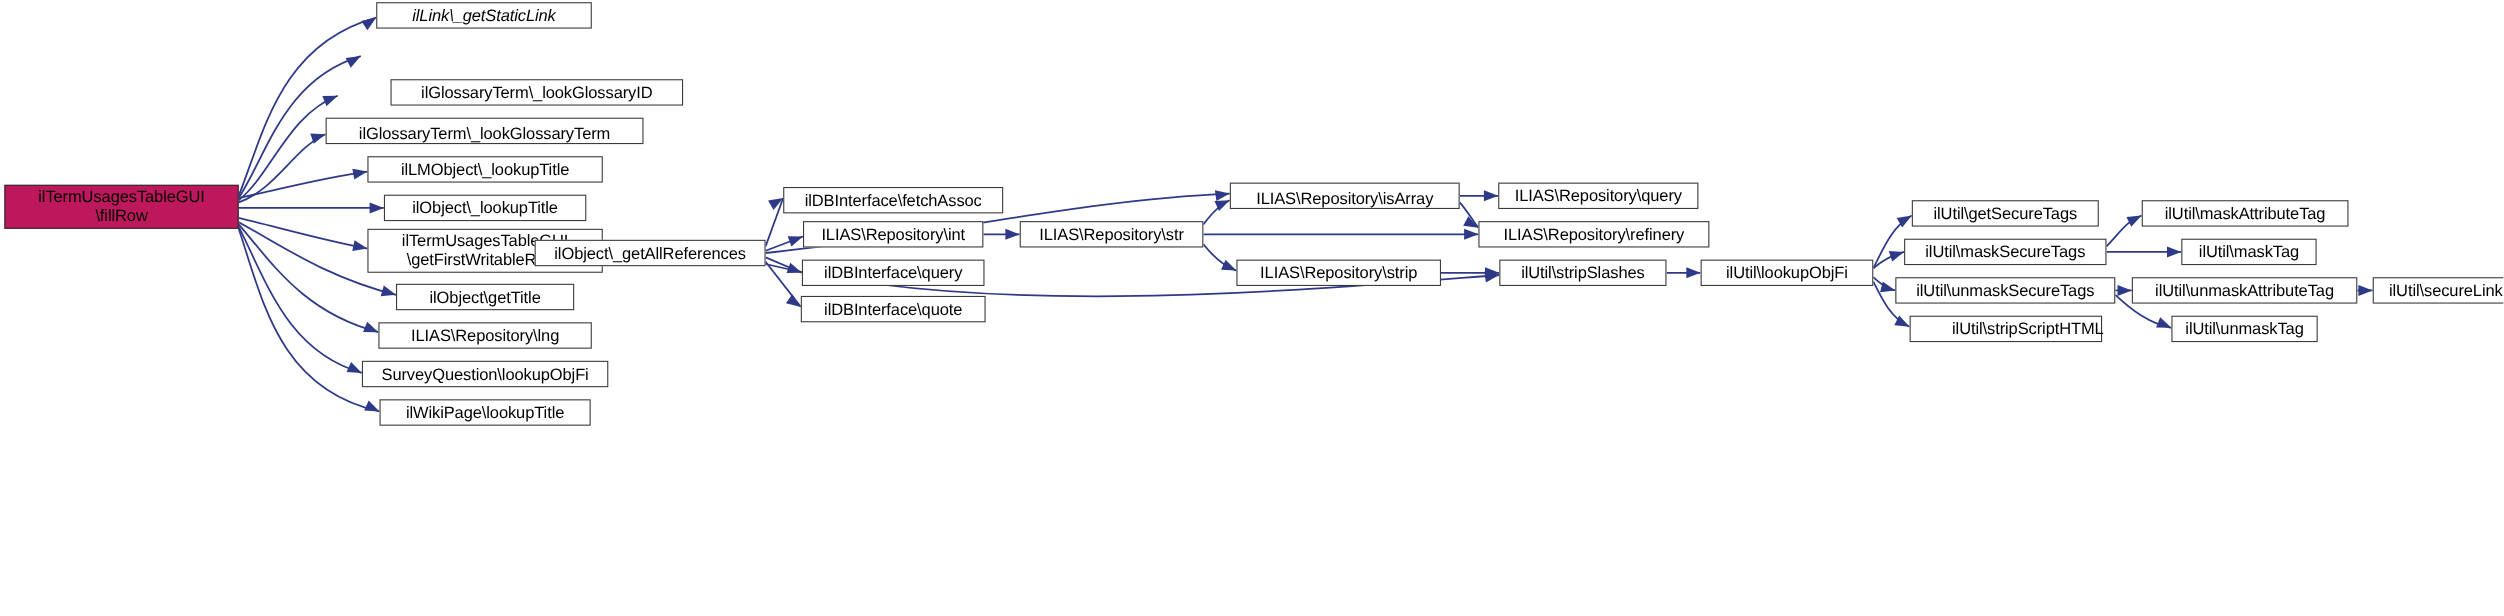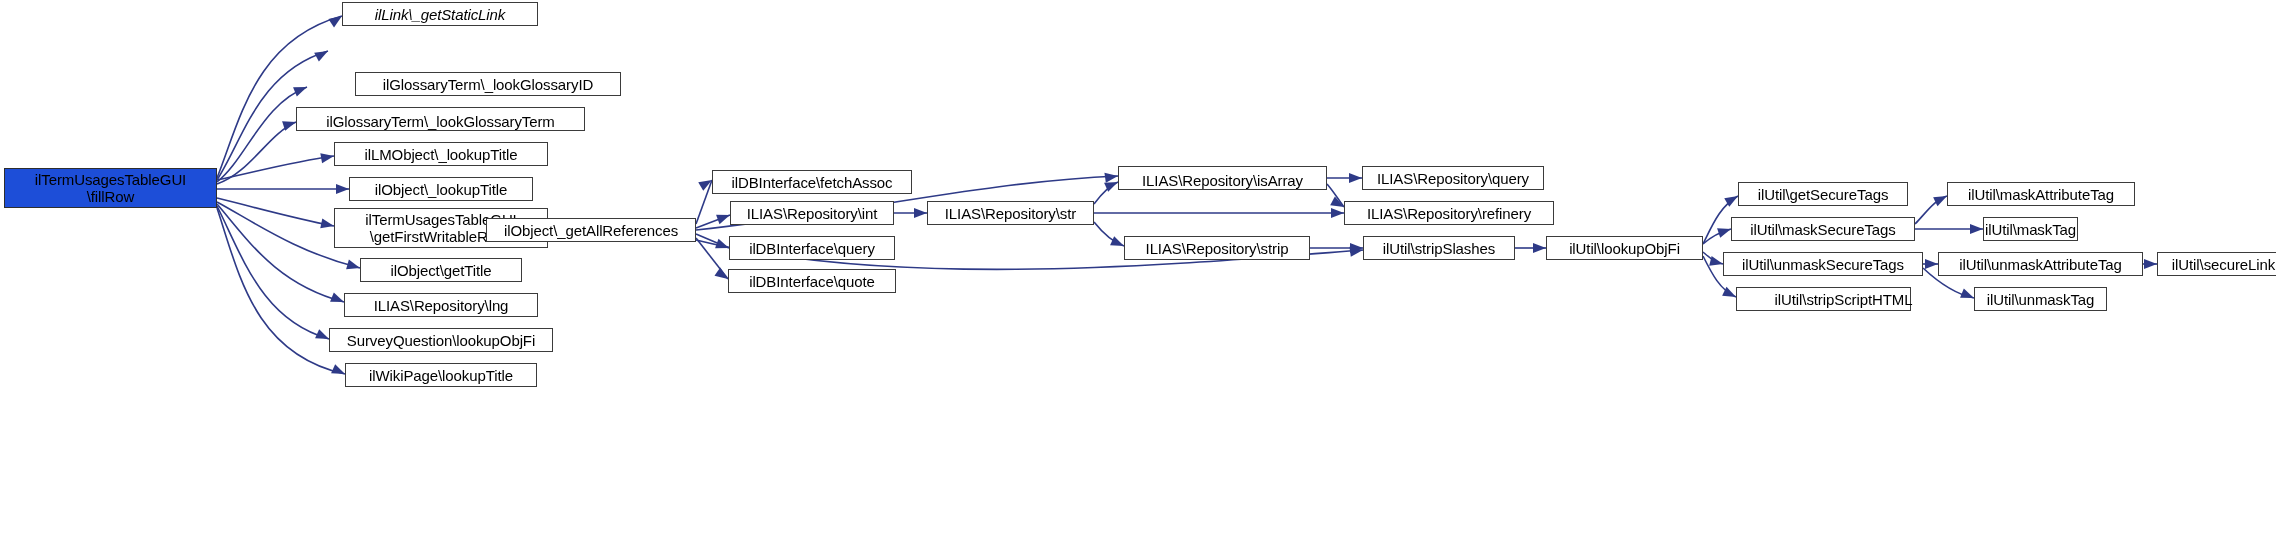--- a/index.html
+++ b/index.html
@@ -22,21 +22,21 @@
     font-size:15px;
     line-height:17px;
     display:flex;
     align-items:center;
     justify-content:center;
     text-align:center;
     white-space:pre;
     letter-spacing:-0.1px;
   }
   .node.root{
-    background:#1d4ed8;
+    background:#be185d;
     border:1px solid #2e2e2e;
   }
   .node .lbl{display:block;}
 </style>
 </head>
 <body>
 
 <div id="canvas">
   <svg id="edges" viewBox="0 0 2276 560" xmlns="http://www.w3.org/2000/svg">
       <path d="M 217,178 C 240,120 255,40 342,16" fill="none" stroke="#2e3a87" stroke-width="1.6"></path>
@@ -133,17 +133,17 @@
     <div class="node" style="left: 1124px; top: 236px; width: 186px; height: 24px;"><span class="lbl">ILIAS\Repository\strip</span></div>
     <div class="node" style="left: 1362px; top: 166px; width: 182px; height: 24px;"><span class="lbl">ILIAS\Repository\query</span></div>
     <div class="node" style="left: 1344px; top: 201px; width: 210px; height: 24px;"><span class="lbl">ILIAS\Repository\refinery</span></div>
     <div class="node" style="left: 1363px; top: 236px; width: 152px; height: 24px;"><span class="lbl">ilUtil\stripSlashes</span></div>
     <div class="node" style="left: 1546px; top: 236px; width: 157px; height: 24px;"><span class="lbl">ilUtil\lookupObjFi</span></div>
     <div class="node" style="left: 1738px; top: 182px; width: 170px; height: 24px;"><span class="lbl">ilUtil\getSecureTags</span></div>
     <div class="node" style="left: 1731px; top: 217px; width: 184px; height: 24px;"><span class="lbl">ilUtil\maskSecureTags</span></div>
     <div class="node" style="left: 1723px; top: 252px; width: 200px; height: 24px;"><span class="lbl">ilUtil\unmaskSecureTags</span></div>
     <div class="node" style="left: 1736px; top: 287px; width: 175px; height: 24px; padding-left: 40px;"><span class="lbl">ilUtil\stripScriptHTML</span></div>
     <div class="node" style="left: 1947px; top: 182px; width: 188px; height: 24px;"><span class="lbl">ilUtil\maskAttributeTag</span></div>
-    <div class="node" style="left: 1983px; top: 217px; width: 95px; height: 24px;"><span class="lbl">ilUtil\maskTag</span></div>
+    <div class="node" style="left: 1983px; top: 217px; width: 123px; height: 24px;"><span class="lbl">ilUtil\maskTag</span></div>
     <div class="node" style="left: 1938px; top: 252px; width: 205px; height: 24px;"><span class="lbl">ilUtil\unmaskAttributeTag</span></div>
     <div class="node" style="left: 1974px; top: 287px; width: 133px; height: 24px;"><span class="lbl">ilUtil\unmaskTag</span></div>
     <div class="node" style="left: 2157px; top: 252px; width: 133px; height: 24px;"><span class="lbl">ilUtil\secureLink</span></div>
   </div>
 
 </body></html>

